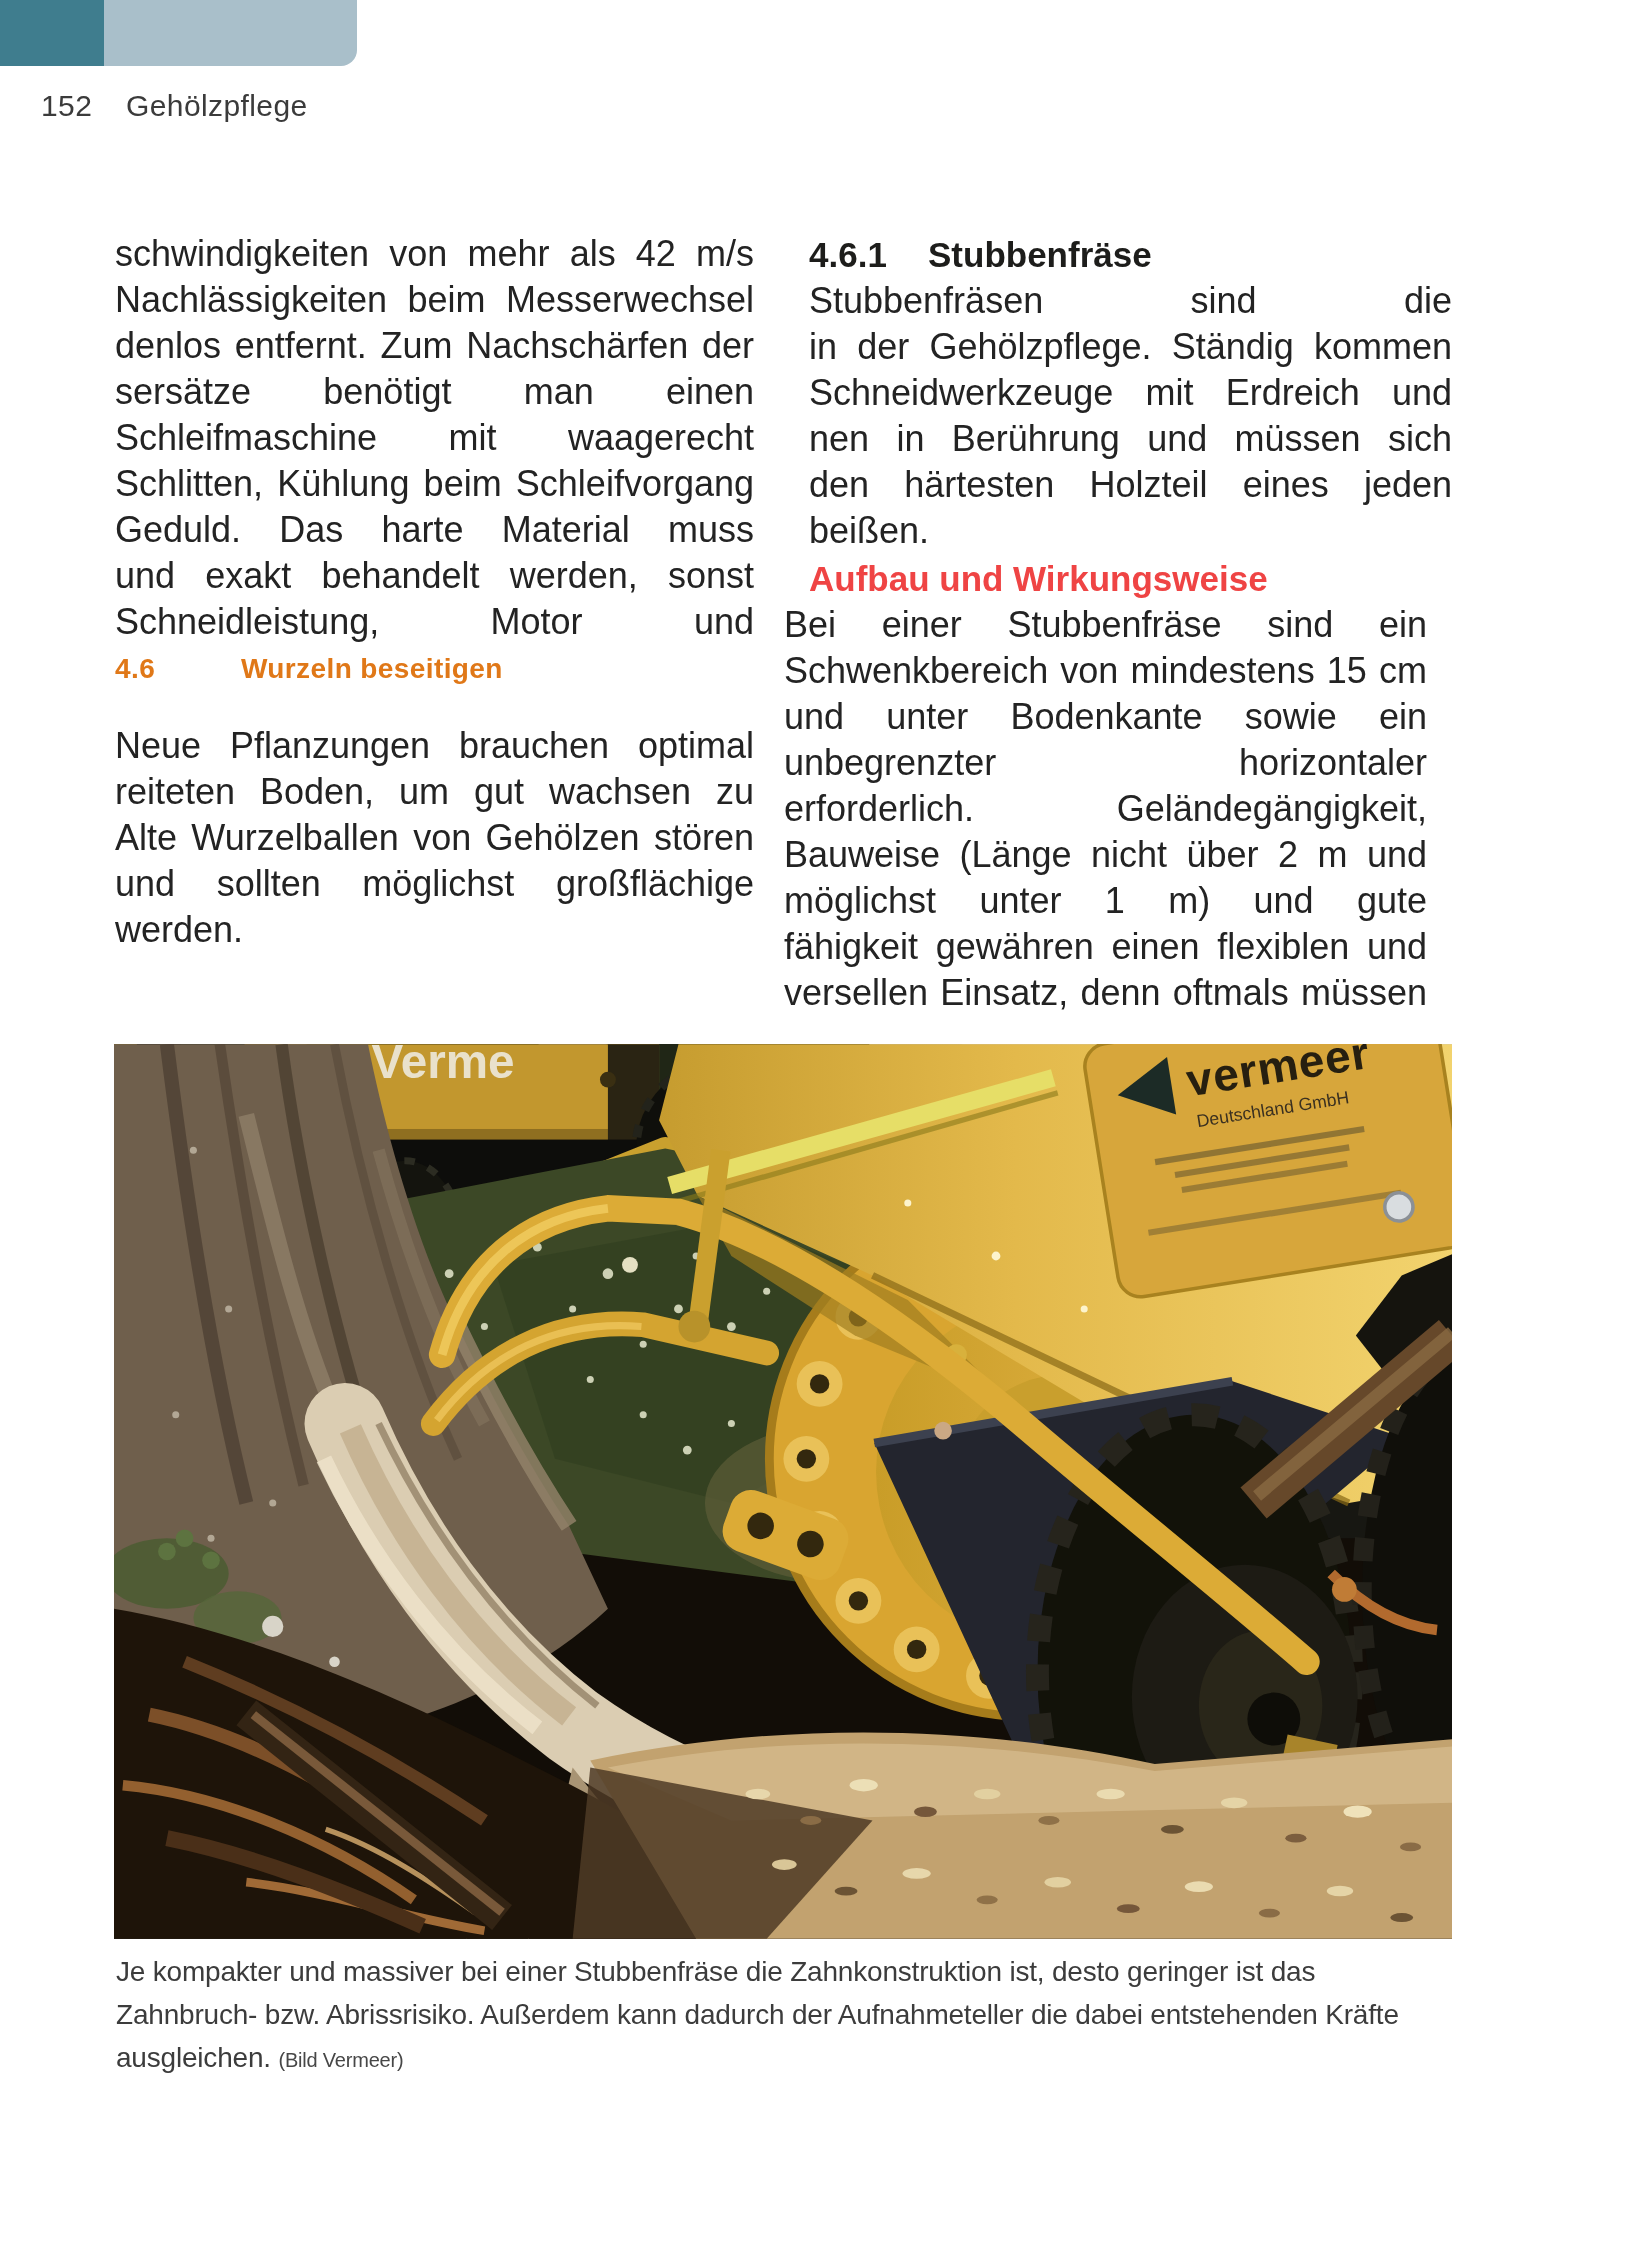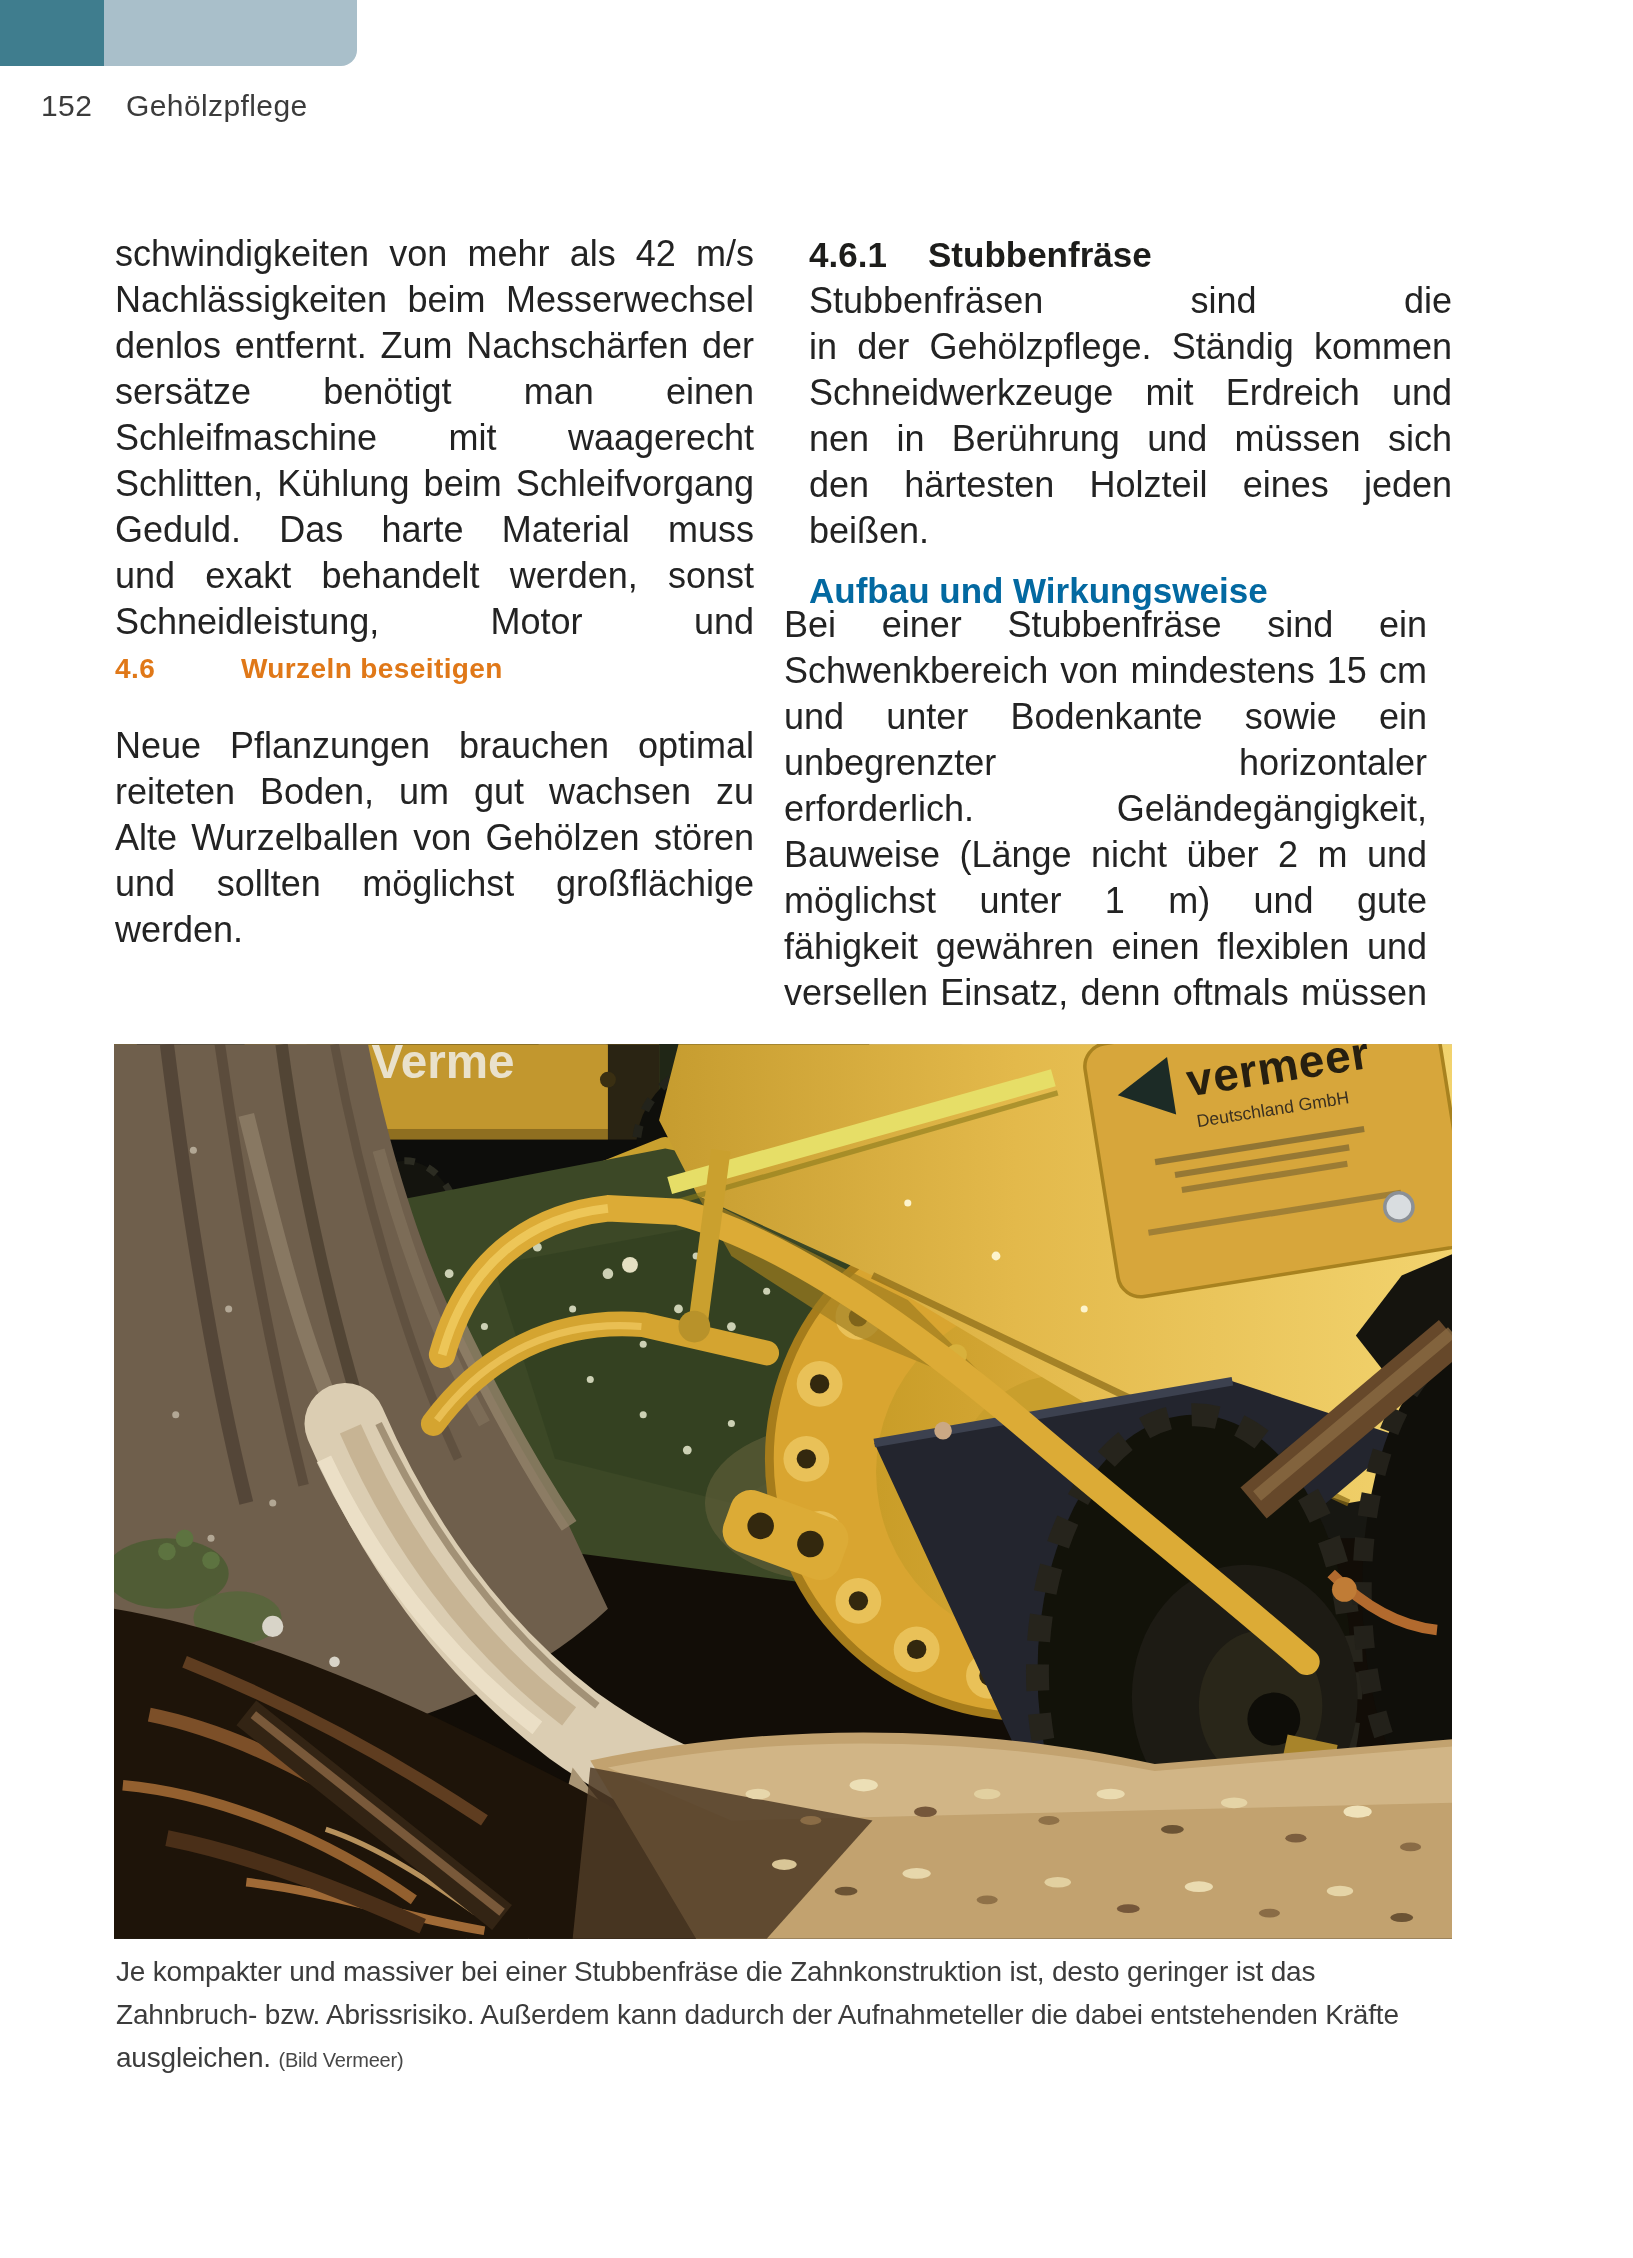--- a/index.html
+++ b/index.html
@@ -14,21 +14,21 @@
 
   .serif { font-family:Liberation Sans, sans-serif; font-size:36px; color:#232323; }
   .col { position:absolute; }
   .tl { height:46px; line-height:46px; text-align:justify; text-align-last:left; overflow:hidden; }
   .tl.just { text-align-last:justify; }
 
   .h-sec { position:absolute; display:flex; font-weight:bold; font-size:28px; color:#e07818; letter-spacing:0.4px; }
   .h-sec .hnum { width:126px; flex:0 0 auto; }
   .h-sub { position:absolute; display:flex; font-weight:bold; font-size:35px; color:#1d1d1b; }
   .h-sub .hnum { width:119px; flex:0 0 auto; }
-  .h-gray { position:absolute; font-weight:bold; font-size:35px; color:#0369a1;margin-top:12px; }
+  .h-gray { position:absolute; font-weight:bold; font-size:35px; color:#ef4444; }
 
   .photo { position:absolute; left:114px; top:1044px; width:1338px; height:895px; overflow:hidden; }
   .photo svg { display:block; }
 
   .caption { position:absolute; left:116px; top:1950px; width:1337px; font-size:28px; color:#3c3c3c; letter-spacing:-0.2px; }
   .caption .tl { height:43px; line-height:43px; text-align:left; text-align-last:left; white-space:nowrap; }
   .capline3 { height:43px; line-height:43px; white-space:nowrap; }
   .capline3 .credit { font-size:20px; color:#474747; }
 </style>
 </head>

